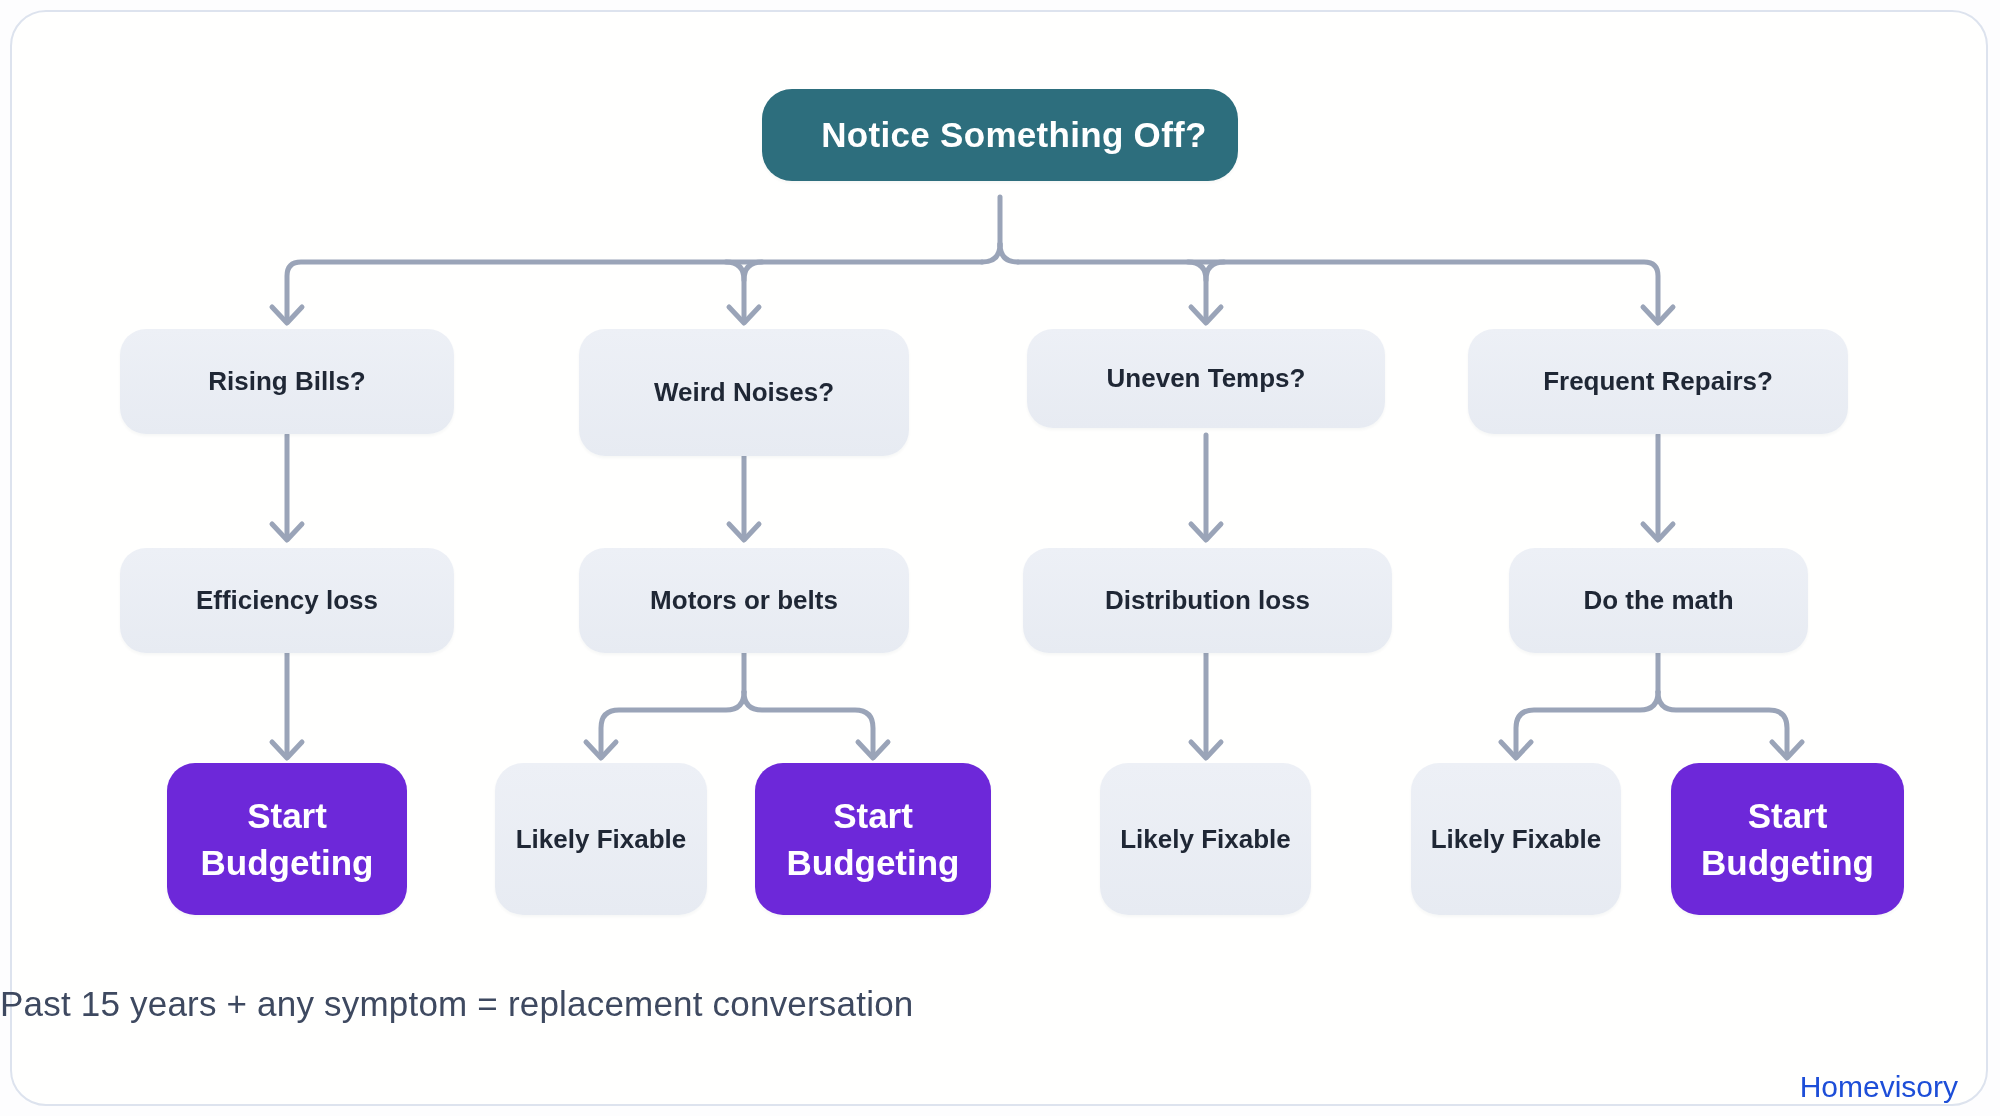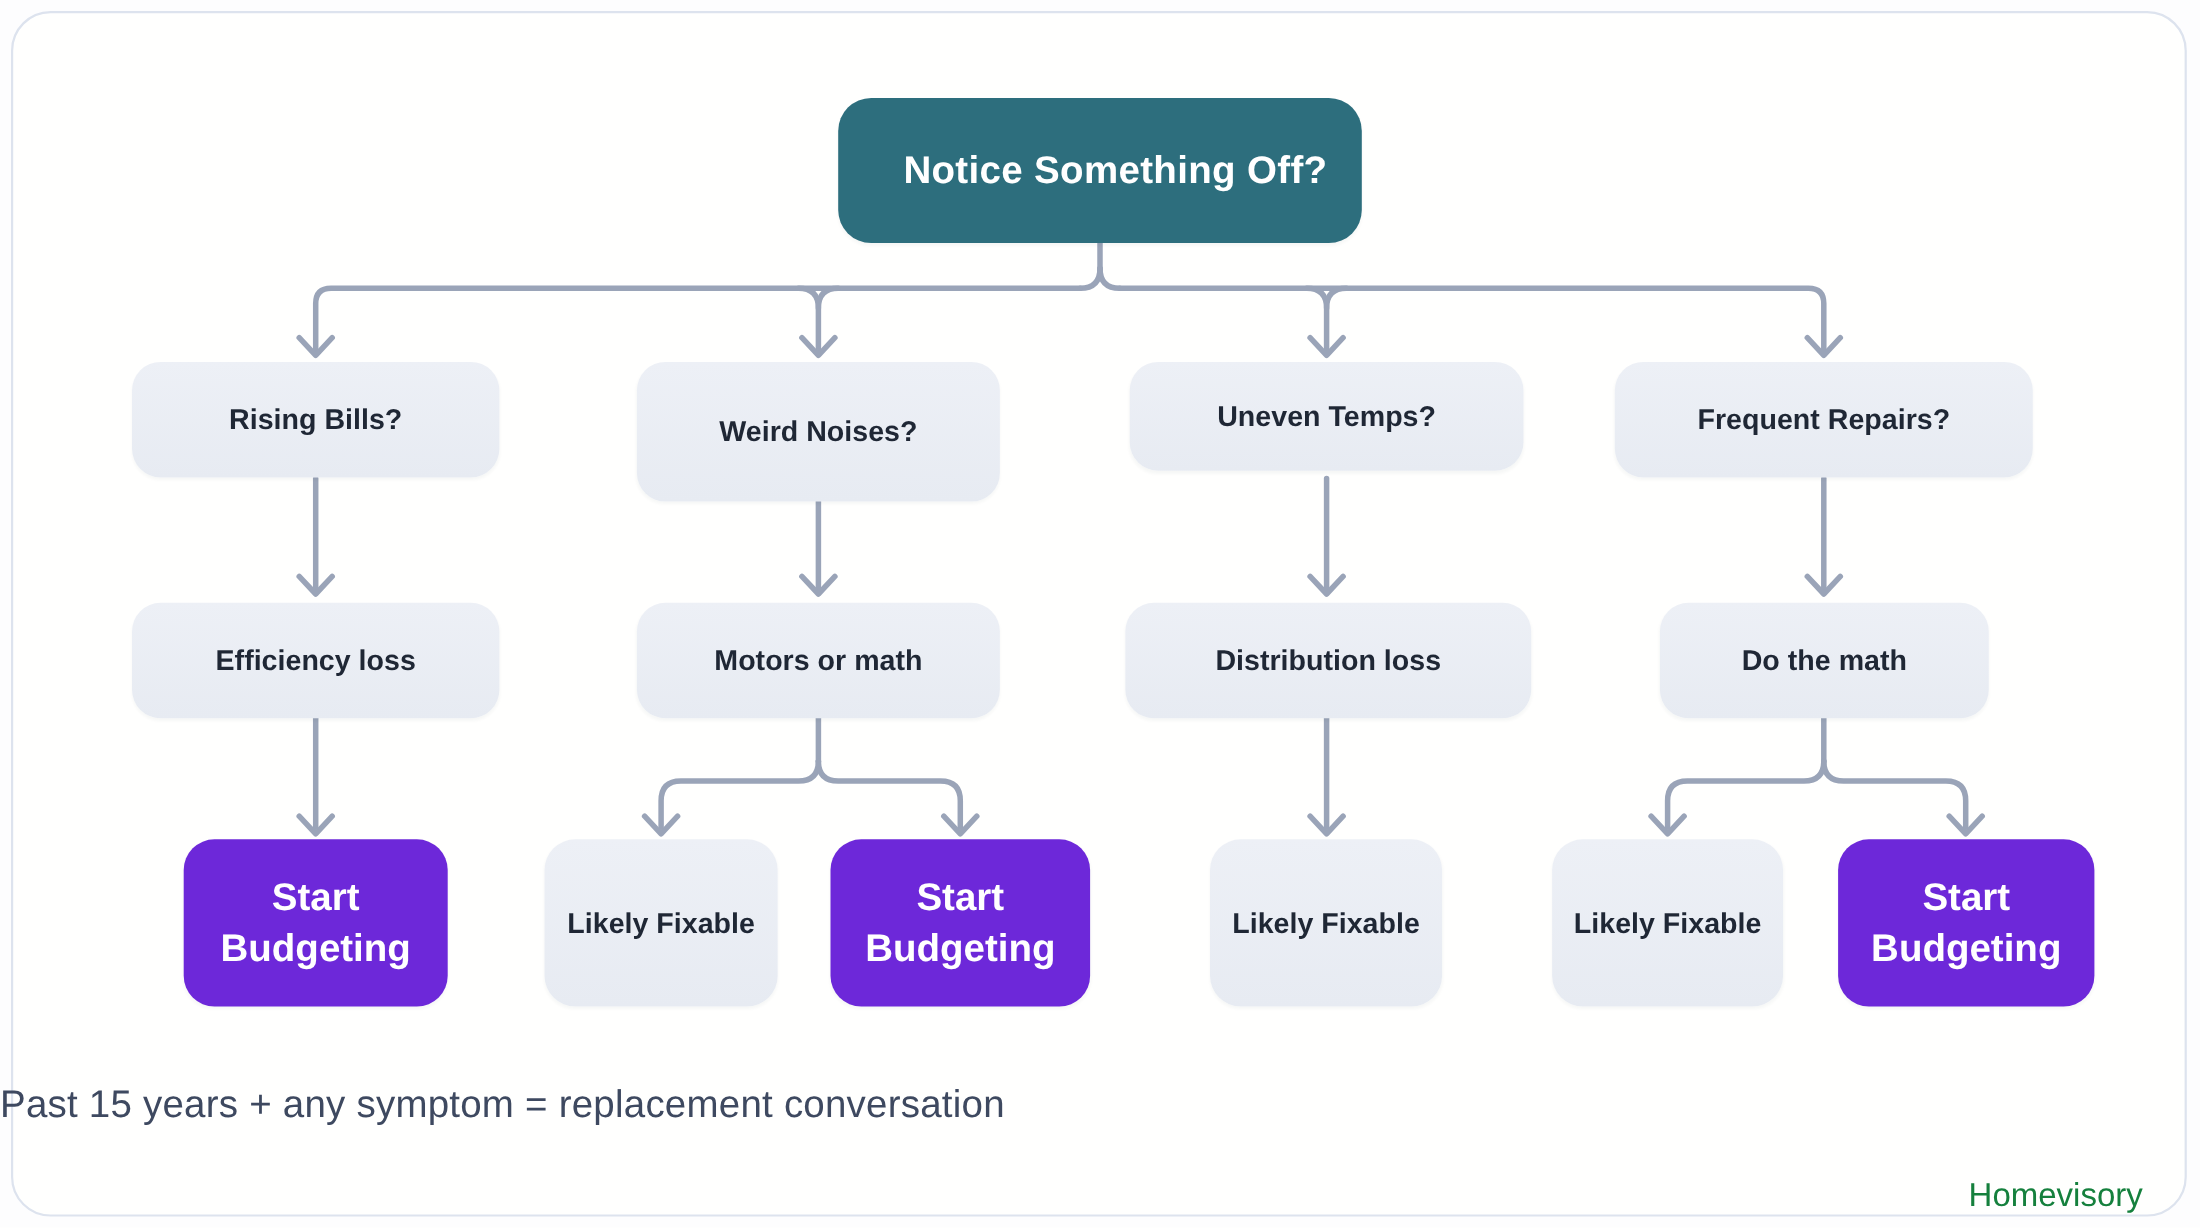--- a/index.html
+++ b/index.html
@@ -63,24 +63,24 @@
     left: 0; top: 984px;
     width: 2000px;
     text-align: left;
     font-size: 35px;
     font-weight: 500;
     color: #3e4960;
     letter-spacing: 0.2px;
   }
   .watermark {
     position: absolute;
-    right: 52px; top: 1070px;
+    right: 42px; top: 1070px;
     font-size: 30px;
     font-weight: 400;
-    color: #15803d;
+    color: #1d4ed8;
   }
 </style>
 </head>
 <body>
 
 <div class="stage">
 
   <div class="card"></div>
 
   <svg class="connectors" viewBox="0 0 2000 1116">
@@ -125,29 +125,29 @@
           <path d="M1191,742 L1206,758 L1221,742"></path>
         <path d="M1658,653 L1658,692"></path>
         <path d="M1658,692 Q1658,710 1640,710 L1534,710 Q1516,710 1516,728 L1516,752"></path>
         <path d="M1658,692 Q1658,710 1676,710 L1769,710 Q1787,710 1787,728 L1787,752"></path>
         <path d="M1501,742 L1516,758 L1531,742"></path>
         <path d="M1772,742 L1787,758 L1802,742"></path>
       </g>
     </g>
   </svg>
 
-  <div class="node root" style="left:762px; top:89px; width:476px; height:132px;padding-left:28px;">Notice Something Off?</div>
+  <div class="node root" style="left:762px; top:89px; width:476px; height:92px;padding-left:28px;">Notice Something Off?</div>
 
   <div class="node" style="left:120px; top:329px; width:334px; height:105px;">Rising Bills?</div>
   <div class="node" style="left:579px; top:329px; width:330px; height:127px;">Weird Noises?</div>
   <div class="node" style="left:1027px; top:329px; width:358px; height:99px;">Uneven Temps?</div>
   <div class="node" style="left:1468px; top:329px; width:380px; height:105px;text-align:center;">Frequent Repairs?</div>
 
   <div class="node" style="left:120px; top:548px; width:334px; height:105px;">Efficiency loss</div>
-  <div class="node" style="left:579px; top:548px; width:330px; height:105px;">Motors or math</div>
+  <div class="node" style="left:579px; top:548px; width:330px; height:105px;">Motors or belts</div>
   <div class="node" style="left:1023px; top:548px; width:369px; height:105px;">Distribution loss</div>
   <div class="node" style="left:1509px; top:548px; width:299px; height:105px;">Do the math</div>
 
   <div class="node outcome accent" style="left:167px; top:763px; width:240px; height:152px;">Start Budgeting</div>
   <div class="node outcome" style="left:495px; top:763px; width:212px; height:152px;">Likely Fixable</div>
   <div class="node outcome accent" style="left:755px; top:763px; width:236px; height:152px;">Start Budgeting</div>
   <div class="node outcome" style="left:1100px; top:763px; width:211px; height:152px;">Likely Fixable</div>
   <div class="node outcome" style="left:1411px; top:763px; width:210px; height:152px;">Likely Fixable</div>
   <div class="node outcome accent" style="left:1671px; top:763px; width:233px; height:152px;">Start Budgeting</div>
 

